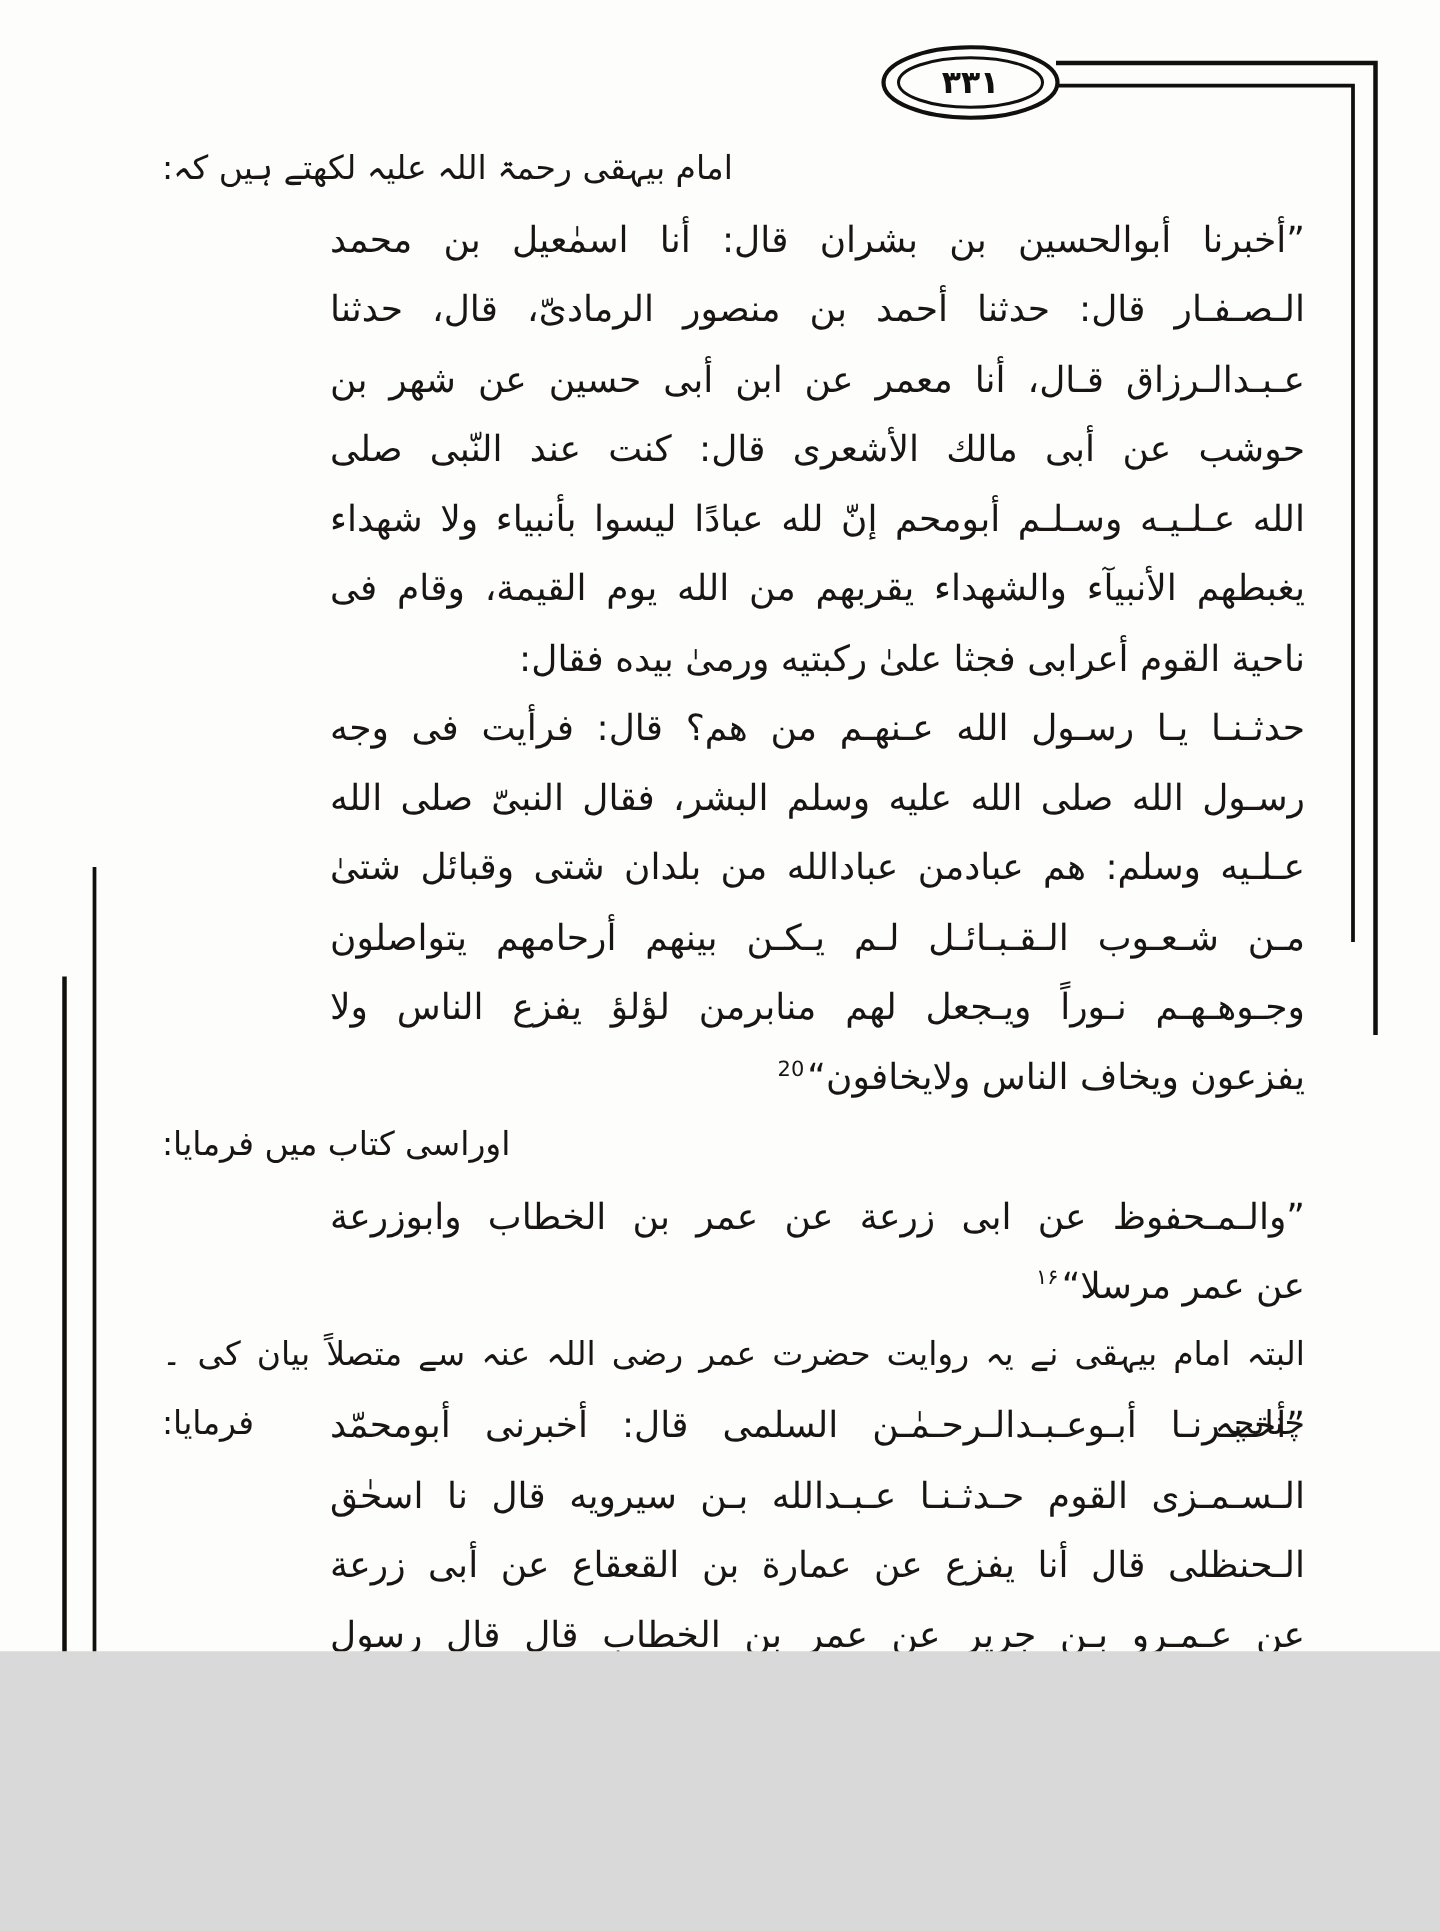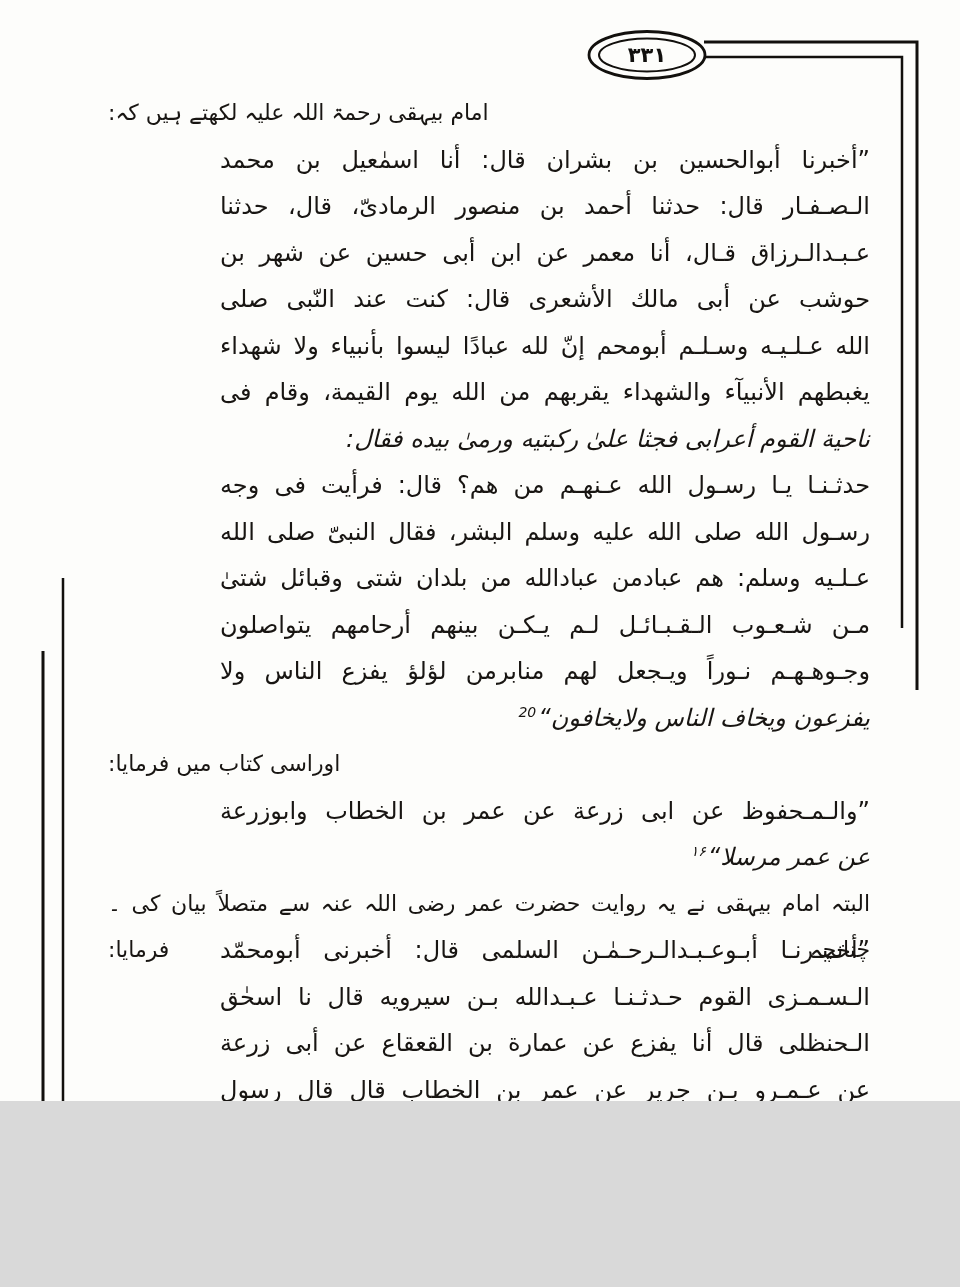--- a/index.html
+++ b/index.html
@@ -33,21 +33,20 @@
     white-space:normal;
     overflow:visible;
   }
   .line.ar{
     margin-left:112px;
     text-align:justify;
     text-align-last:justify;
   }
   .line.ar.short{
     text-align-last:right;
-    font-style:italic;
   }
   .line.urdu{
     font-size:22px;
     text-align:left;
   }
   .line.urdu.indent-r{
     margin-right:110px;
   }
   .line.urdu.full{
     text-align:justify;

